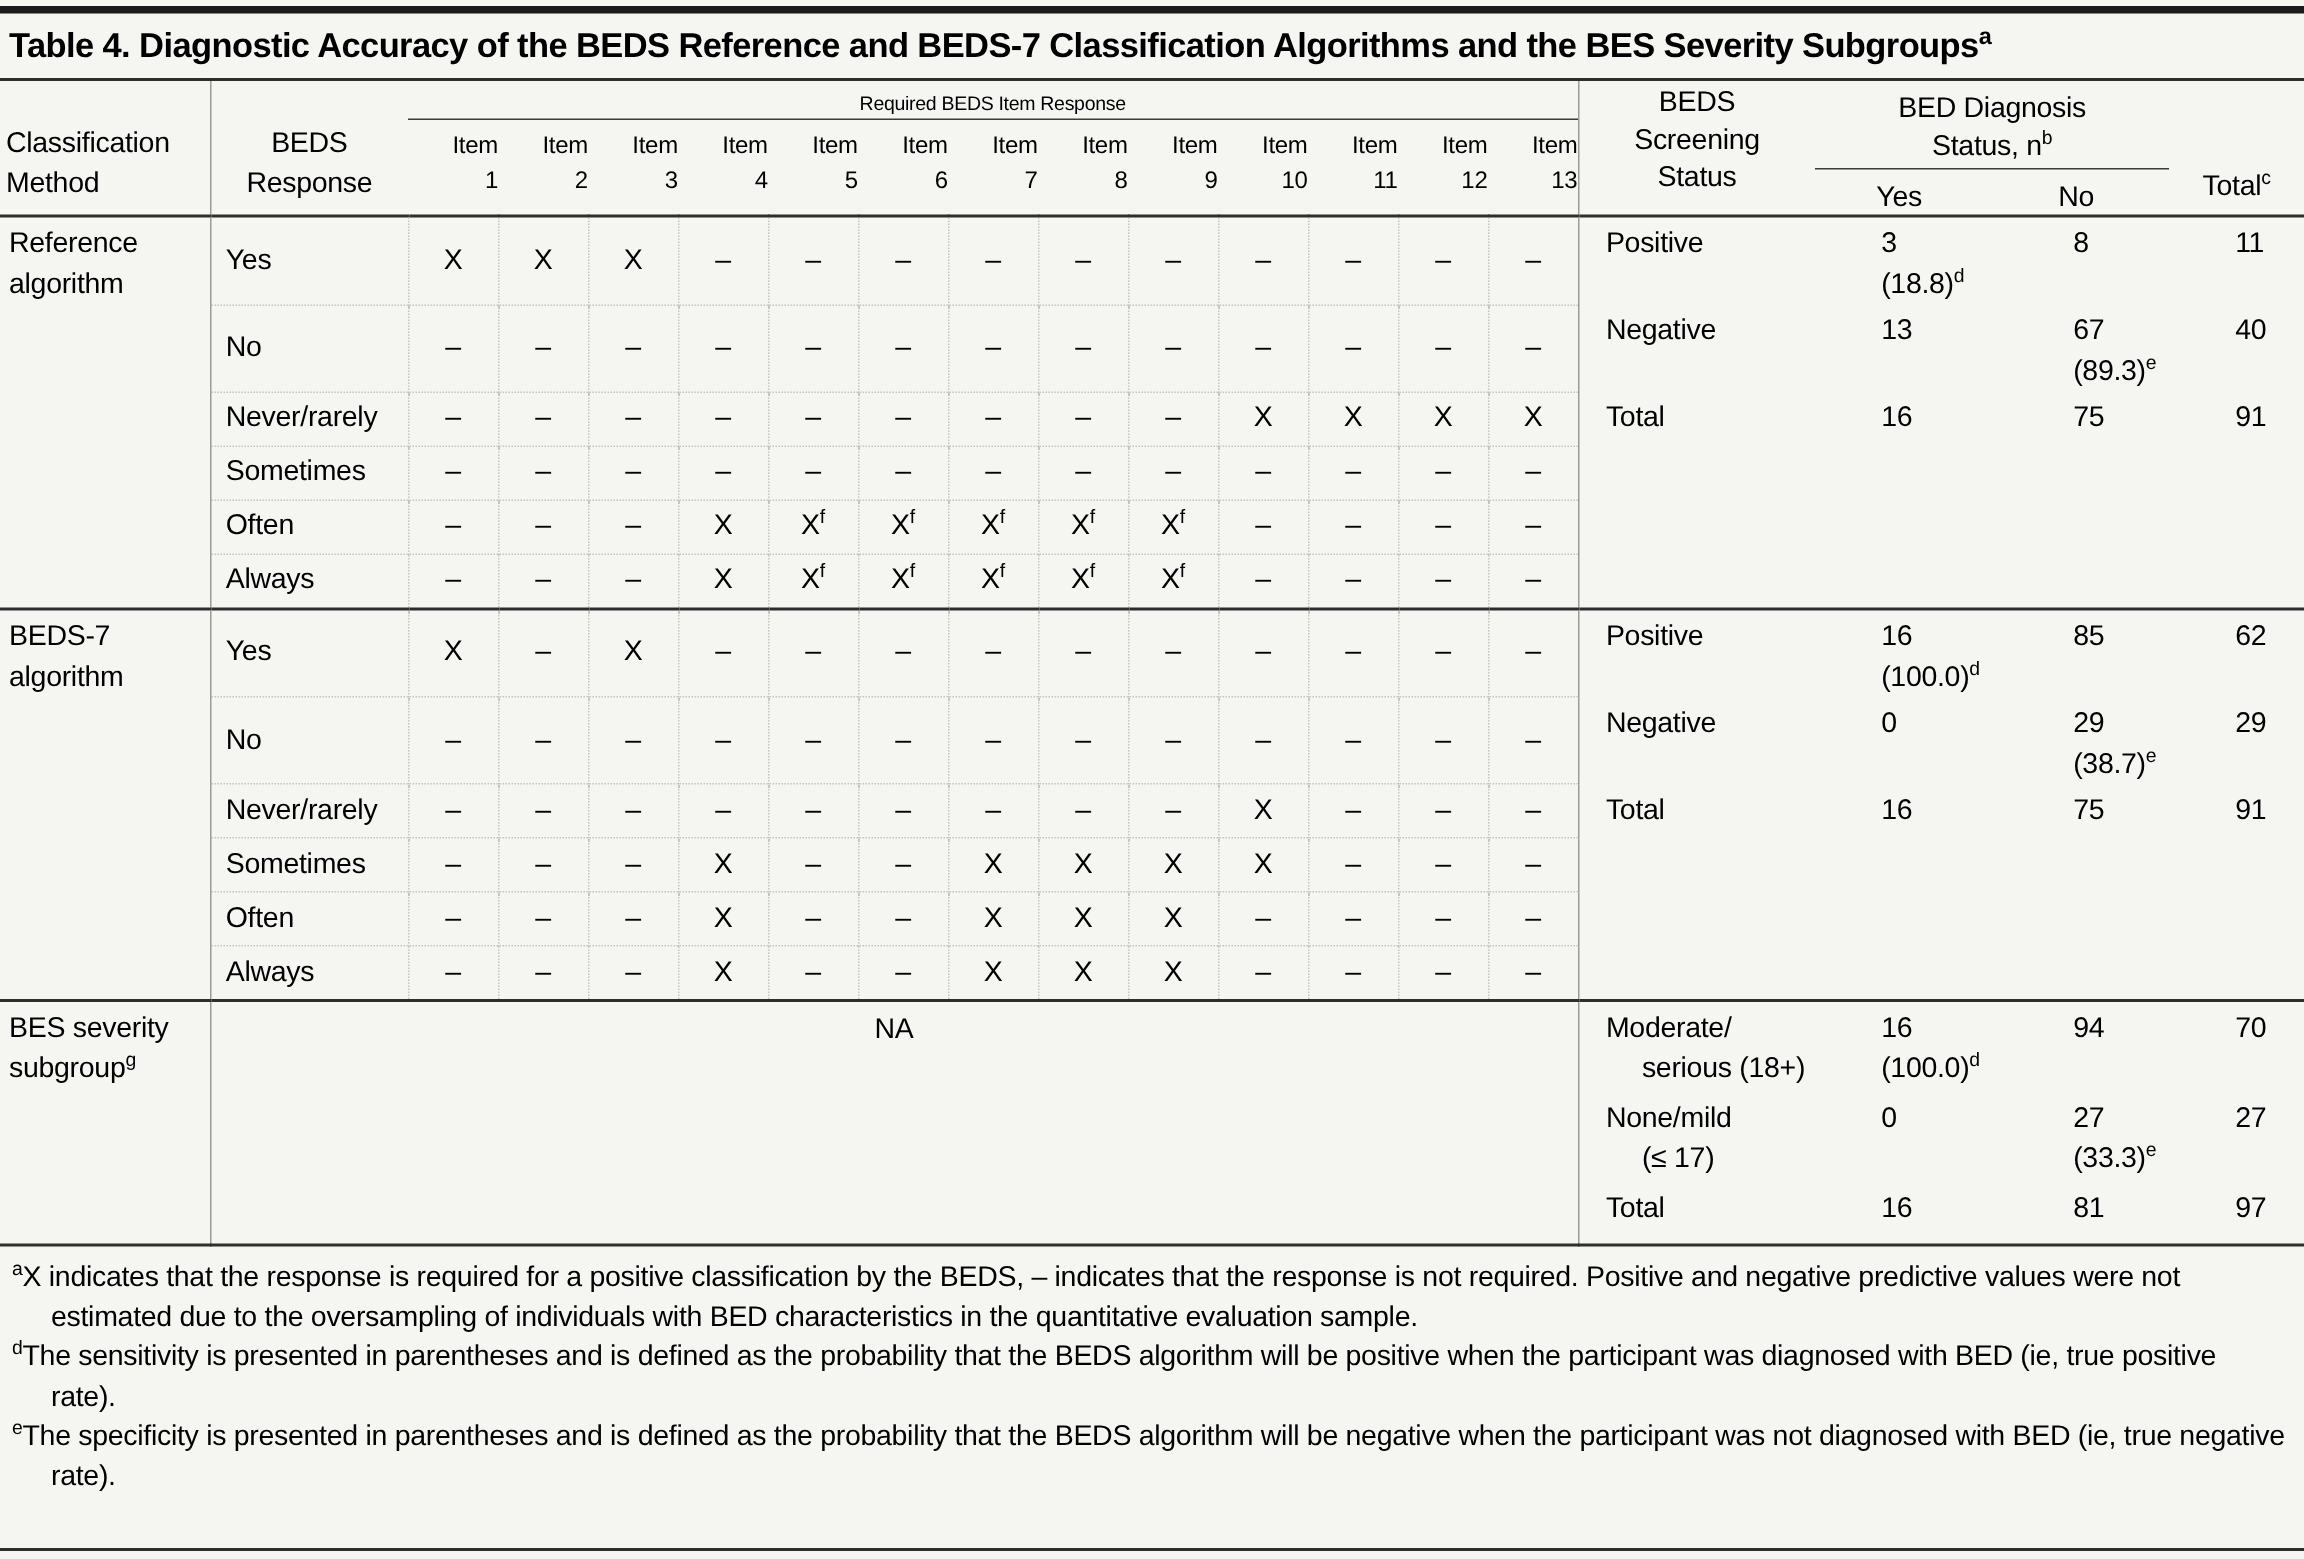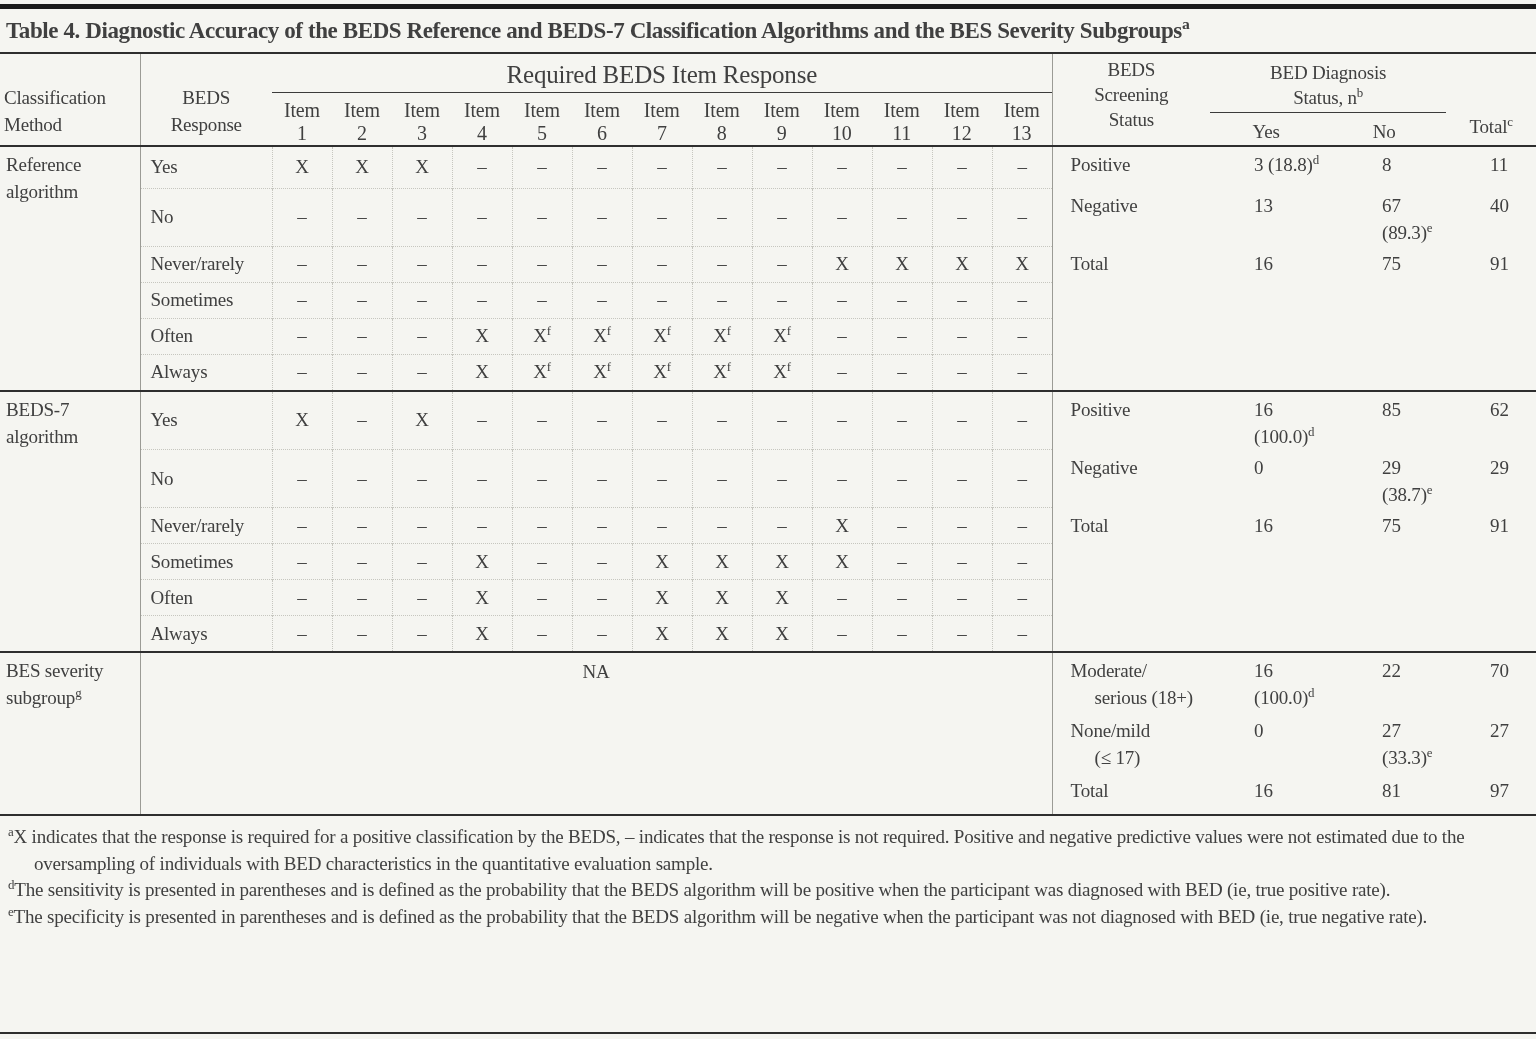--- a/index.html
+++ b/index.html
@@ -1,19 +1,19 @@
 <!DOCTYPE html>
 <html><head>
 <meta charset="utf-8">
 <style>
   html,body{margin:0;padding:0;background:#f5f5f1;}
   .page{
     position:relative;width:1536px;height:1039px;box-sizing:border-box;
-    background:#f5f5f1;color:#404040;overflow:hidden;
-    font-family:Liberation Serif, serif;letter-spacing:-0.2px;
+    background:#f5f5f1;color:#000000;overflow:hidden;
+    font-family:Liberation Sans, sans-serif;letter-spacing:-0.2px;
   }
   sup{font-size:68%;vertical-align:super;line-height:0;}
   i{font-style:italic;}
 
   .top-bar{height:5px;background:#1b1b1b;margin-top:4px;}
   .title{
     font-size:23px;font-weight:bold;line-height:27px;
     padding:8px 8px 8px 6px;border-bottom:2.5px solid #2e2e2e;letter-spacing:-0.4px;
   }
 
@@ -21,23 +21,23 @@
   col.c-method{width:140px;} col.c-response{width:132px;} col.c-item{width:60px;}
   col.c-screen{width:158px;} col.c-yes{width:112px;} col.c-no{width:124px;} col.c-tot{width:90px;}
 
   thead th{
     font-weight:normal;font-size:19px;vertical-align:bottom;
     padding:0 0 7px 0;border-bottom:2.5px solid #2e2e2e;
   }
   th.h-method{text-align:left;padding-left:4px;border-right:1px solid #9b9b95;white-space:pre-line;line-height:27px;}
   th.h-response{text-align:center;white-space:pre-line;line-height:27px;}
   th.h-items{padding:0;vertical-align:top;border-right:1px solid #9b9b95;}
-  .req-label{text-align:center;font-size:25px;padding:7px 0 3px;border-bottom:1.5px solid #3b3b3b;}
+  .req-label{text-align:center;font-size:13px;padding:7px 0 3px;border-bottom:1.5px solid #3b3b3b;}
   .item-grid{display:grid;grid-template-columns:repeat(13,1fr);padding-top:6px;}
-  .item-head{text-align:center;font-size:20px;line-height:23px;white-space:pre-line;}
+  .item-head{text-align:right;font-size:16px;line-height:23px;white-space:pre-line;}
   th.h-screening{text-align:center;vertical-align:middle;white-space:pre-line;line-height:25px;padding-bottom:10px;}
   th.h-diag{padding:0;vertical-align:top;}
   .diag-label{text-align:center;line-height:25px;padding:6px 0 2px;border-bottom:1.5px solid #3b3b3b;white-space:pre-line;}
   .diag-sub{display:grid;grid-template-columns:112px 124px;padding-top:8px;}
   .diag-sub span{text-align:center;}
   th.h-total{text-align:center;}
 
   tbody td{font-size:19px;height:35px;padding:0;}
   tr.sec-start td{border-top:2.5px solid #2e2e2e;}
   td.method{
@@ -341,21 +341,21 @@
           <td class="item">–</td>
           <td class="item">–</td>
           <td class="item">–</td>
           <td class="item last">–</td>
         </tr>
         <tr class="sec-start">
           <td class="method" rowspan="3">BES severity<br>subgroup<sup>g</sup></td>
           <td class="na-cell" colspan="14" rowspan="3">NA</td>
           <td class="status">Moderate/<br>serious (18+)</td>
           <td class="v v-yes">16 (100.0)<sup>d</sup></td>
-          <td class="v v-no">22</td>
+          <td class="v v-no">94</td>
           <td class="v v-total">70</td>
         </tr>
         <tr class="inner">
           <td class="status">None/mild<br>(≤ 17)</td>
           <td class="v v-yes">0</td>
           <td class="v v-no">27 (33.3)<sup>e</sup></td>
           <td class="v v-total">27</td>
         </tr>
         <tr class="inner">
           <td class="status">Total</td>

